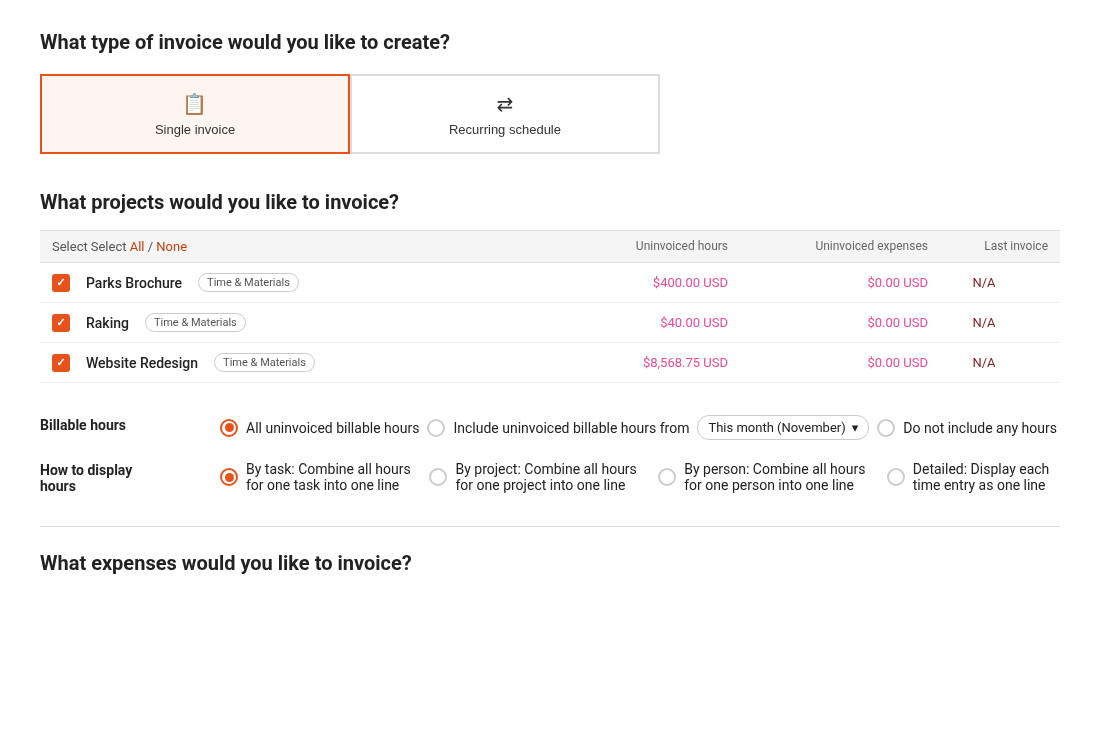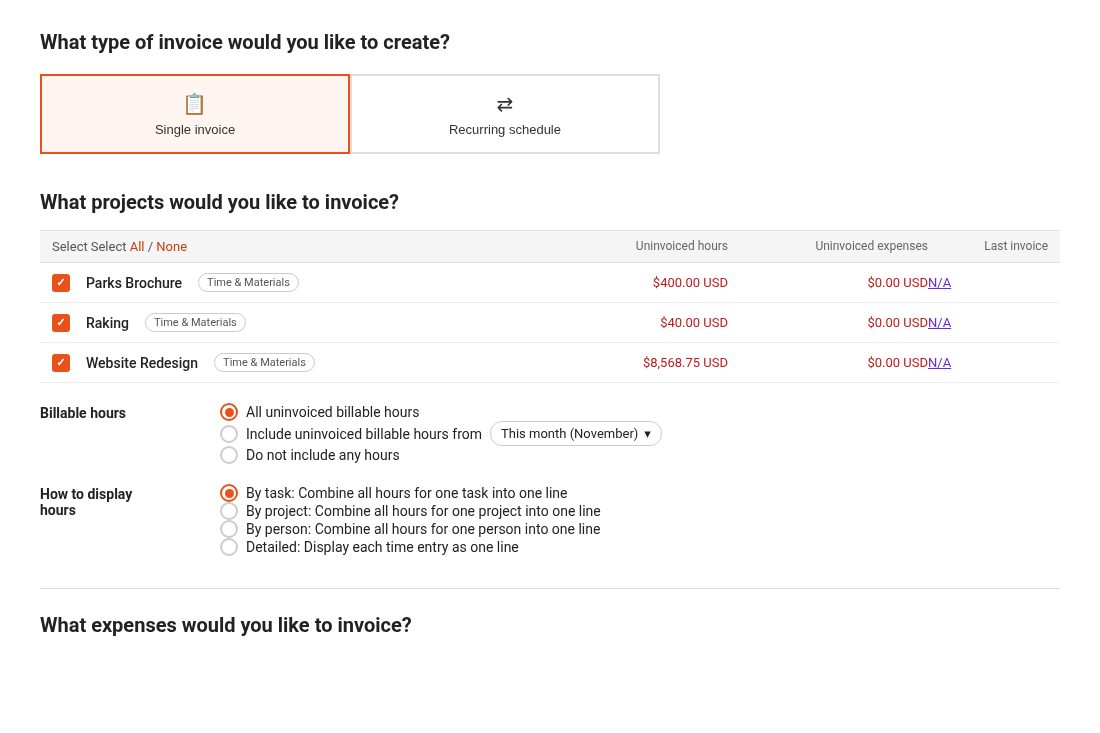--- a/index.html
+++ b/index.html
@@ -51,21 +51,21 @@
       border-color: #e8521a;
       background: #fff5f0;
     }
 
     .invoice-type-btn .btn-icon {
       font-size: 20px;
     }
 
     
     .projects-section {
-      margin-bottom: 20px;
+      margin-bottom: 32px;
     }
 
     .table-header {
       display: grid;
       grid-template-columns: 1fr 180px 200px 120px;
       background: #f5f5f5;
       padding: 8px 12px;
       font-size: 12px;
       color: #666;
       border-top: 1px solid #e0e0e0;
@@ -111,29 +111,28 @@
       border: 1px solid #ccc;
       border-radius: 12px;
       font-size: 11px;
       color: #555;
       background: #fff;
     }
 
     .col-amount {
       text-align: right;
       font-size: 13px;
-      color: #b91c1c;
+      color: #ec4899;
     }
 
     .col-last {
-      text-align: left;
-      font-size: 13px;
-      color: #6d28d9;
+      text-align: center;
+      font-size: 13px;
+      color: #7f1d1d;
       padding-right: 8px;
-      text-decoration: underline;
     }
 
     
     .checkbox-orange {
       width: 18px;
       height: 18px;
       background: #e8521a;
       border: 2px solid #e8521a;
       border-radius: 3px;
       display: flex;
@@ -170,22 +169,22 @@
     .field-label {
       font-weight: 700;
       font-size: 14px;
       width: 140px;
       flex-shrink: 0;
       padding-top: 2px;
     }
 
     .radio-group {
       display: flex;
-      flex-direction: column;
-      gap: 0;
+      flex-direction: row;
+      gap: 8px;
     }
 
     .radio-item {
       display: flex;
       align-items: center;
       gap: 8px;
       font-size: 14px;
     }
 
     .radio-circle {

